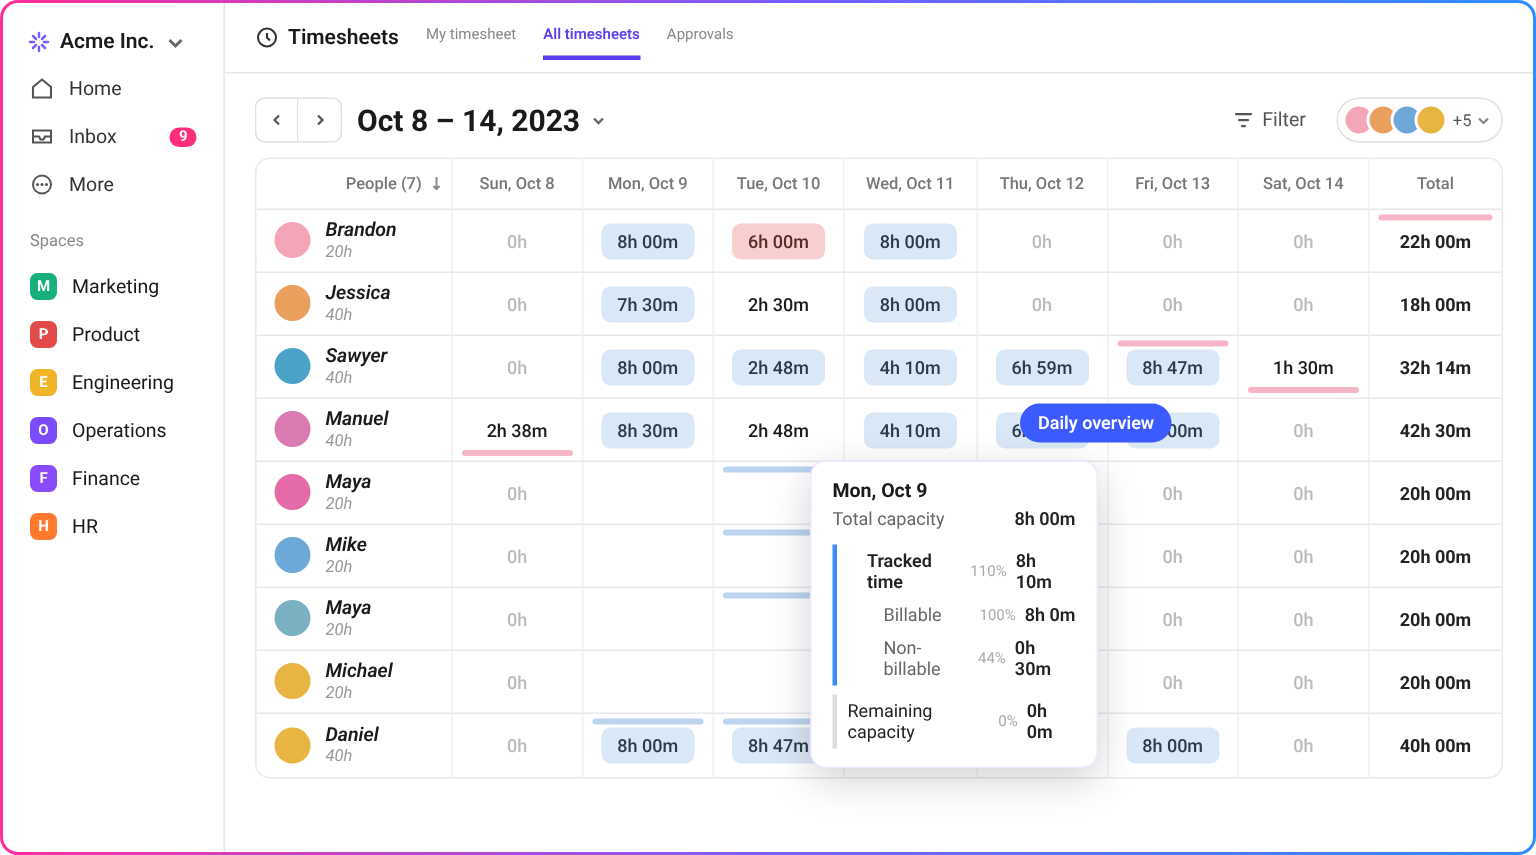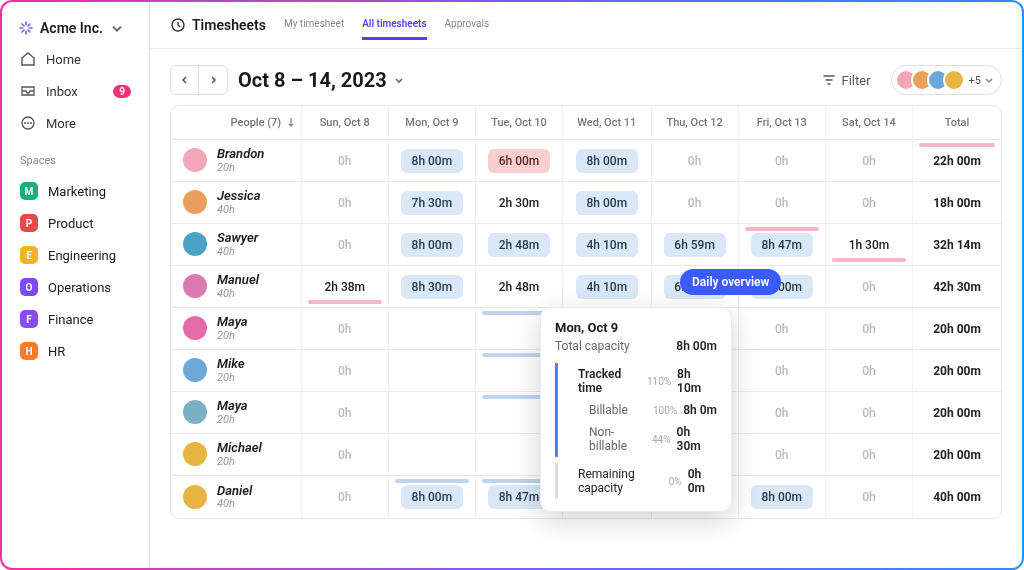--- a/index.html
+++ b/index.html
@@ -54,21 +54,21 @@
 .mark-blue { position: absolute; top: 3px; left: 6px; right: 6px; height: 4px; background: #bcd4ef; border-radius: 4px; }
 .tooltip-bubble { position: absolute; background: #3b5bff; color: #fff; font-size: 12px; font-weight: 600; padding: 6px 12px; border-radius: 16px; left: 530px; top: 220px; z-index: 30; white-space: nowrap; }
 .tooltip-bubble::before { content: ''; position: absolute; left: -6px; top: 50%; transform: translateY(-50%); border: 6px solid transparent; border-right-color: #3b5bff; }
 .popover { position: absolute; left: 390px; top: 258px; width: 192px; background: #fff; border-radius: 10px; box-shadow: 0 8px 28px rgba(0,0,0,.18); border: 1px solid #ede6ff; padding: 12px 14px; z-index: 25; font-size: 12px; }
 .popover .d { font-weight: 700; font-size: 13px; }
 .popover .row { display: flex; justify-content: space-between; align-items: center; padding: 4px 0; }
 .popover .lbl { color: #666; }
 .popover .pct { color: #aaa; font-size: 10px; margin-left: auto; margin-right: 6px; }
 .popover .val { font-weight: 600; color: #222; }
 .popover .bar { border-left: 3px solid #3b8bff; padding-left: 20px; margin: 6px 0 2px; }
-.popover .bar2 { border-left: 3px solid #ddd; padding-left: 20px; margin-top: 6px; }
+.popover .bar2 { border-left: 3px solid #ddd; padding-left: 7px; margin-top: 6px; }
 .popover .sub { padding-left: 11px; }
 .content-area { position: relative; flex: 1; overflow: hidden; display: flex; flex-direction: column; }
 .chev { width: 12px; height: 12px; }
 svg { display: block; }
 </style>
 </head>
 <body>
 
 <div class="app">
   <aside class="sidebar">

